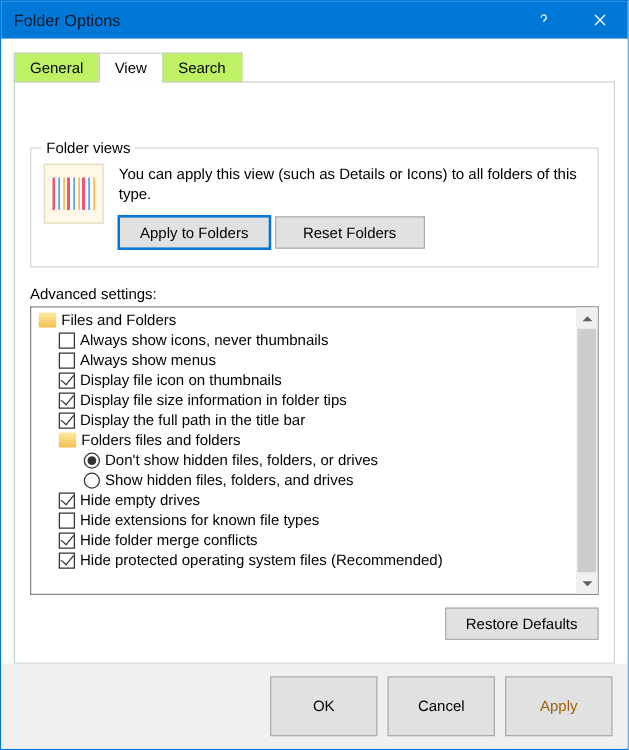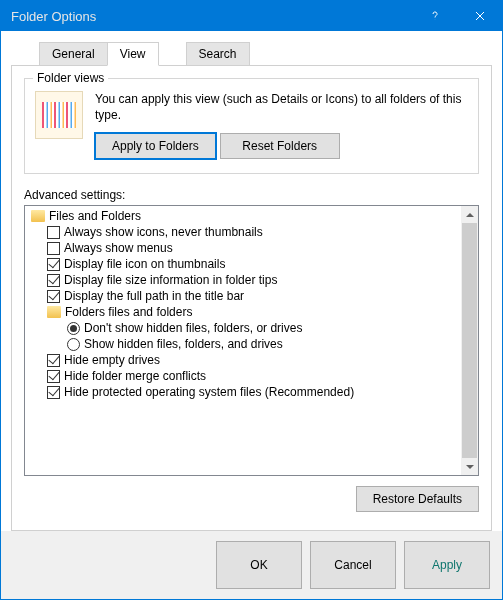--- a/index.html
+++ b/index.html
@@ -1,38 +1,38 @@
 <!DOCTYPE html>
 <html><head>
 <meta charset="utf-8">
 <style>
 * { box-sizing: border-box; font-family: "Segoe UI", Tahoma, sans-serif; }
 body { margin: 0; background: #fff; font-size: 12px; }
 .window { width: 503px; height: 600px; border: 1px solid #0078d7; display: flex; flex-direction: column; }
-.titlebar { background: #0078d7; color: #e5e5e5; height: 30px; display: flex; align-items: center; padding-left: 10px; font-size: 13px; }
+.titlebar { background: #0078d7; color: #0f172a; height: 30px; display: flex; align-items: center; padding-left: 10px; font-size: 13px; }
 .titlebar .title-text { flex: 1; }
 .titlebar .tb-btn { width: 45px; height: 30px; display: flex; align-items: center; justify-content: center; color: #fff; }
 .tb-btn svg { width: 10px; height: 10px; stroke: #fff; stroke-width: 1; fill: none; }
 .body { flex: 1; background: #fff; padding: 10px 10px 0 10px; display: flex; flex-direction: column; }
 .tabs { display: flex; position: relative; top: 1px; z-index: 2; }
 .tab { padding: 4px 12px; border: 1px solid #d0d0d0; background: #fff; margin-right: -1px; cursor: default; font-size: 12px; }
 .tab.active { border-bottom: 1px solid #fff; background: #fff; }
-.tab.inactive { background: #e5e5e5; margin-left: 28px; }
+.tab.inactive { background: #bef264; }
 .tabpanel { border: 1px solid #d0d0d0; padding: 12px; flex: 1; display: flex; flex-direction: column; }
-.groupbox { border: 1px solid #d6d6d6; padding: 12px 10px 14px 10px; position: relative; margin-bottom: 14px; }
+.groupbox { border: 1px solid #d6d6d6; padding: 12px 10px 14px 10px; position: relative; margin-bottom: 14px; margin-top: 40px; }
 .groupbox .legend { position: absolute; top: -8px; left: 8px; background: #fff; padding: 0 4px; font-size: 12px; }
 .fv-row { display: flex; gap: 12px; align-items: flex-start; }
 .fv-icon { width: 48px; height: 48px; background: #fff8e8; border: 1px solid #e6d9b8; display: flex; align-items: center; justify-content: center; flex-shrink: 0; }
 .fv-icon-inner { width: 34px; height: 26px; background: repeating-linear-gradient(90deg,#e57,#e57 2px,#fff 2px,#fff 4px,#5ae,#5ae 6px,#fff 6px,#fff 8px,#fb5,#fb5 10px,#fff 10px,#fff 12px); }
 .fv-text { flex: 1; }
 .fv-desc { margin-bottom: 10px; line-height: 1.35; }
 .fv-btns { display: flex; gap: 4px; }
 .btn { background: #e1e1e1; border: 1px solid #adadad; padding: 5px 16px; font-size: 12px; cursor: default; min-width: 120px; text-align: center; }
 .btn.focus { outline: 2px solid #0078d7; outline-offset: -1px; }
-.btn.disabled { color: #0f766e; }
+.btn.disabled { color: #a16207; }
 .advlabel { margin-bottom: 3px; }
 .advbox { border: 1px solid #828790; background: #fff; flex: 1; display: flex; min-height: 0; }
 .advlist { flex: 1; overflow: hidden; padding: 2px 2px; }
 .scrollbar { width: 17px; background: #f0f0f0; display: flex; flex-direction: column; align-items: center; justify-content: space-between; }
 .sb-btn { width: 17px; height: 17px; background: #f0f0f0; display: flex; align-items: center; justify-content: center; }
 .sb-arrow { width: 0; height: 0; border-left: 4px solid transparent; border-right: 4px solid transparent; }
 .sb-up .sb-arrow { border-bottom: 4px solid #606060; }
 .sb-down .sb-arrow { border-top: 4px solid #606060; }
 .sb-thumb { width: 15px; flex: 1; background: #cdcdcd; margin: 0 1px; }
 .node { display: flex; align-items: center; padding: 1px 0 1px 4px; gap: 4px; white-space: nowrap; }
@@ -128,20 +128,24 @@
               </div>
               <div class="node l2">
                 <span class="rb"></span>
                 <span>Show hidden files, folders, and drives</span>
               </div>
               <div class="node l1">
                 <span class="cb checked"></span>
                 <span>Hide empty drives</span>
               </div>
               <div class="node l1">
+                <span class="cb"></span>
+                <span>Hide extensions for known file types</span>
+              </div>
+              <div class="node l1">
                 <span class="cb checked"></span>
                 <span>Hide folder merge conflicts</span>
               </div>
               <div class="node l1">
                 <span class="cb checked"></span>
                 <span>Hide protected operating system files (Recommended)</span>
               </div>
             </div>
         </div>
         <div class="scrollbar">

